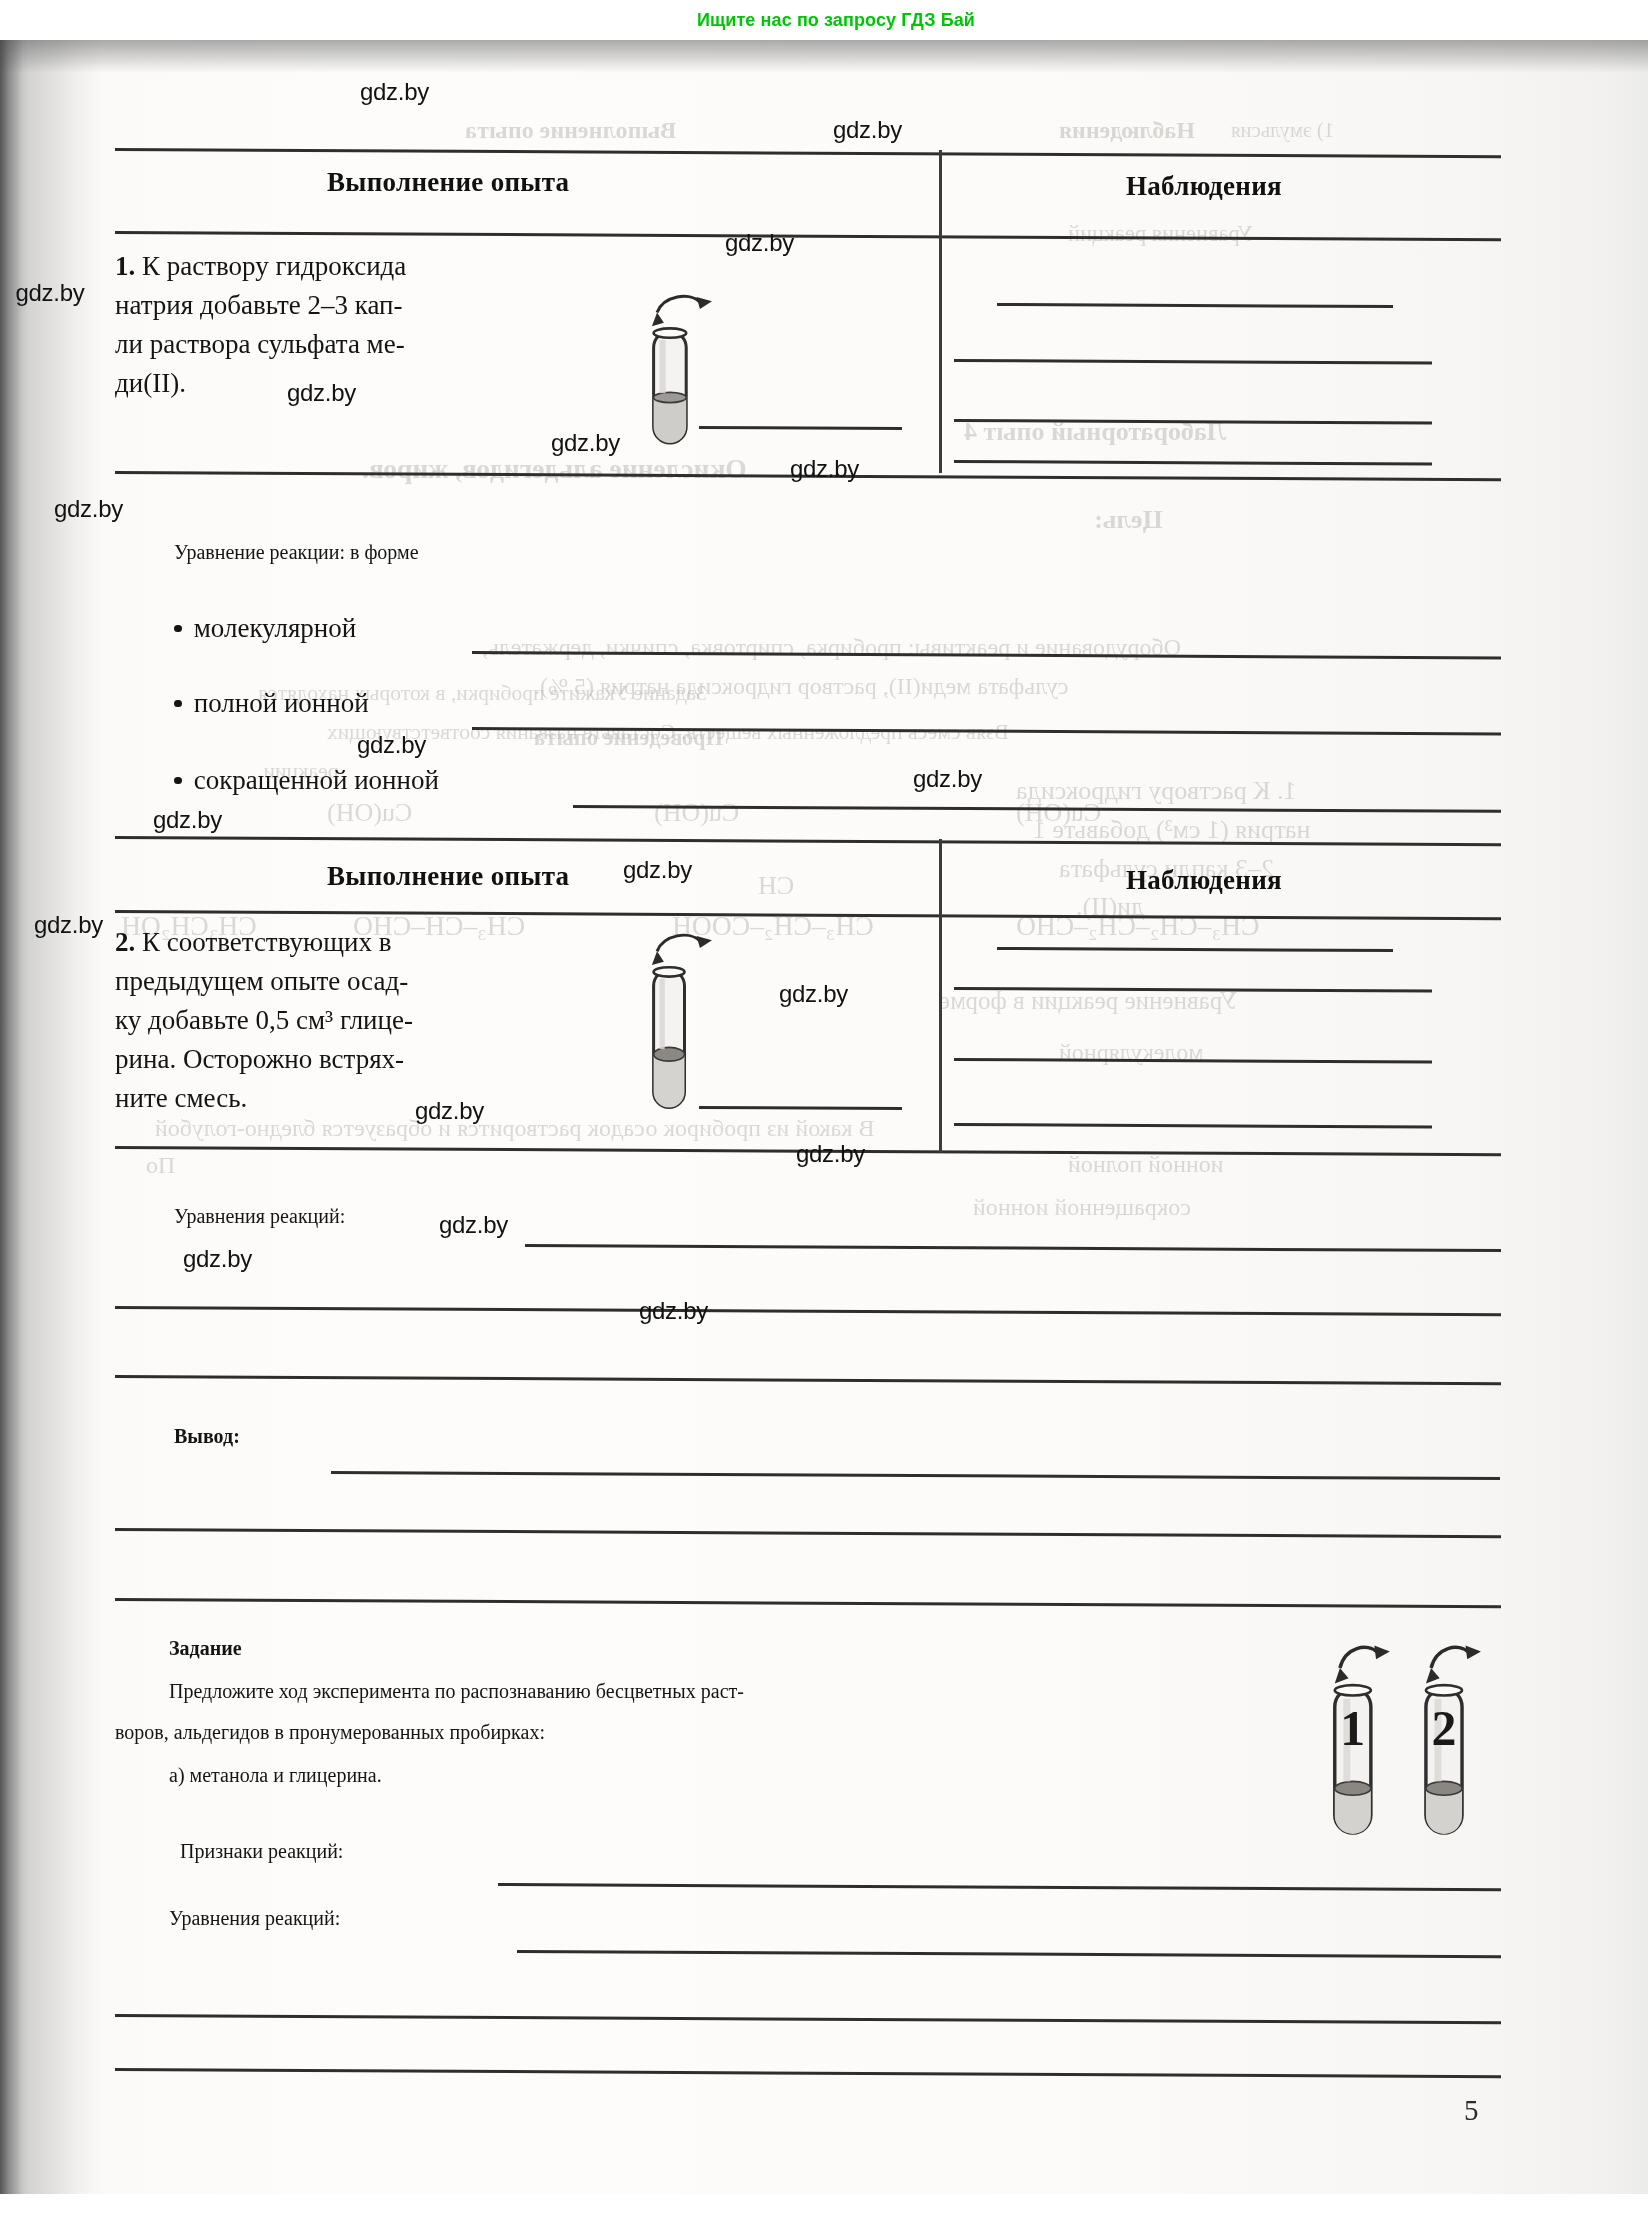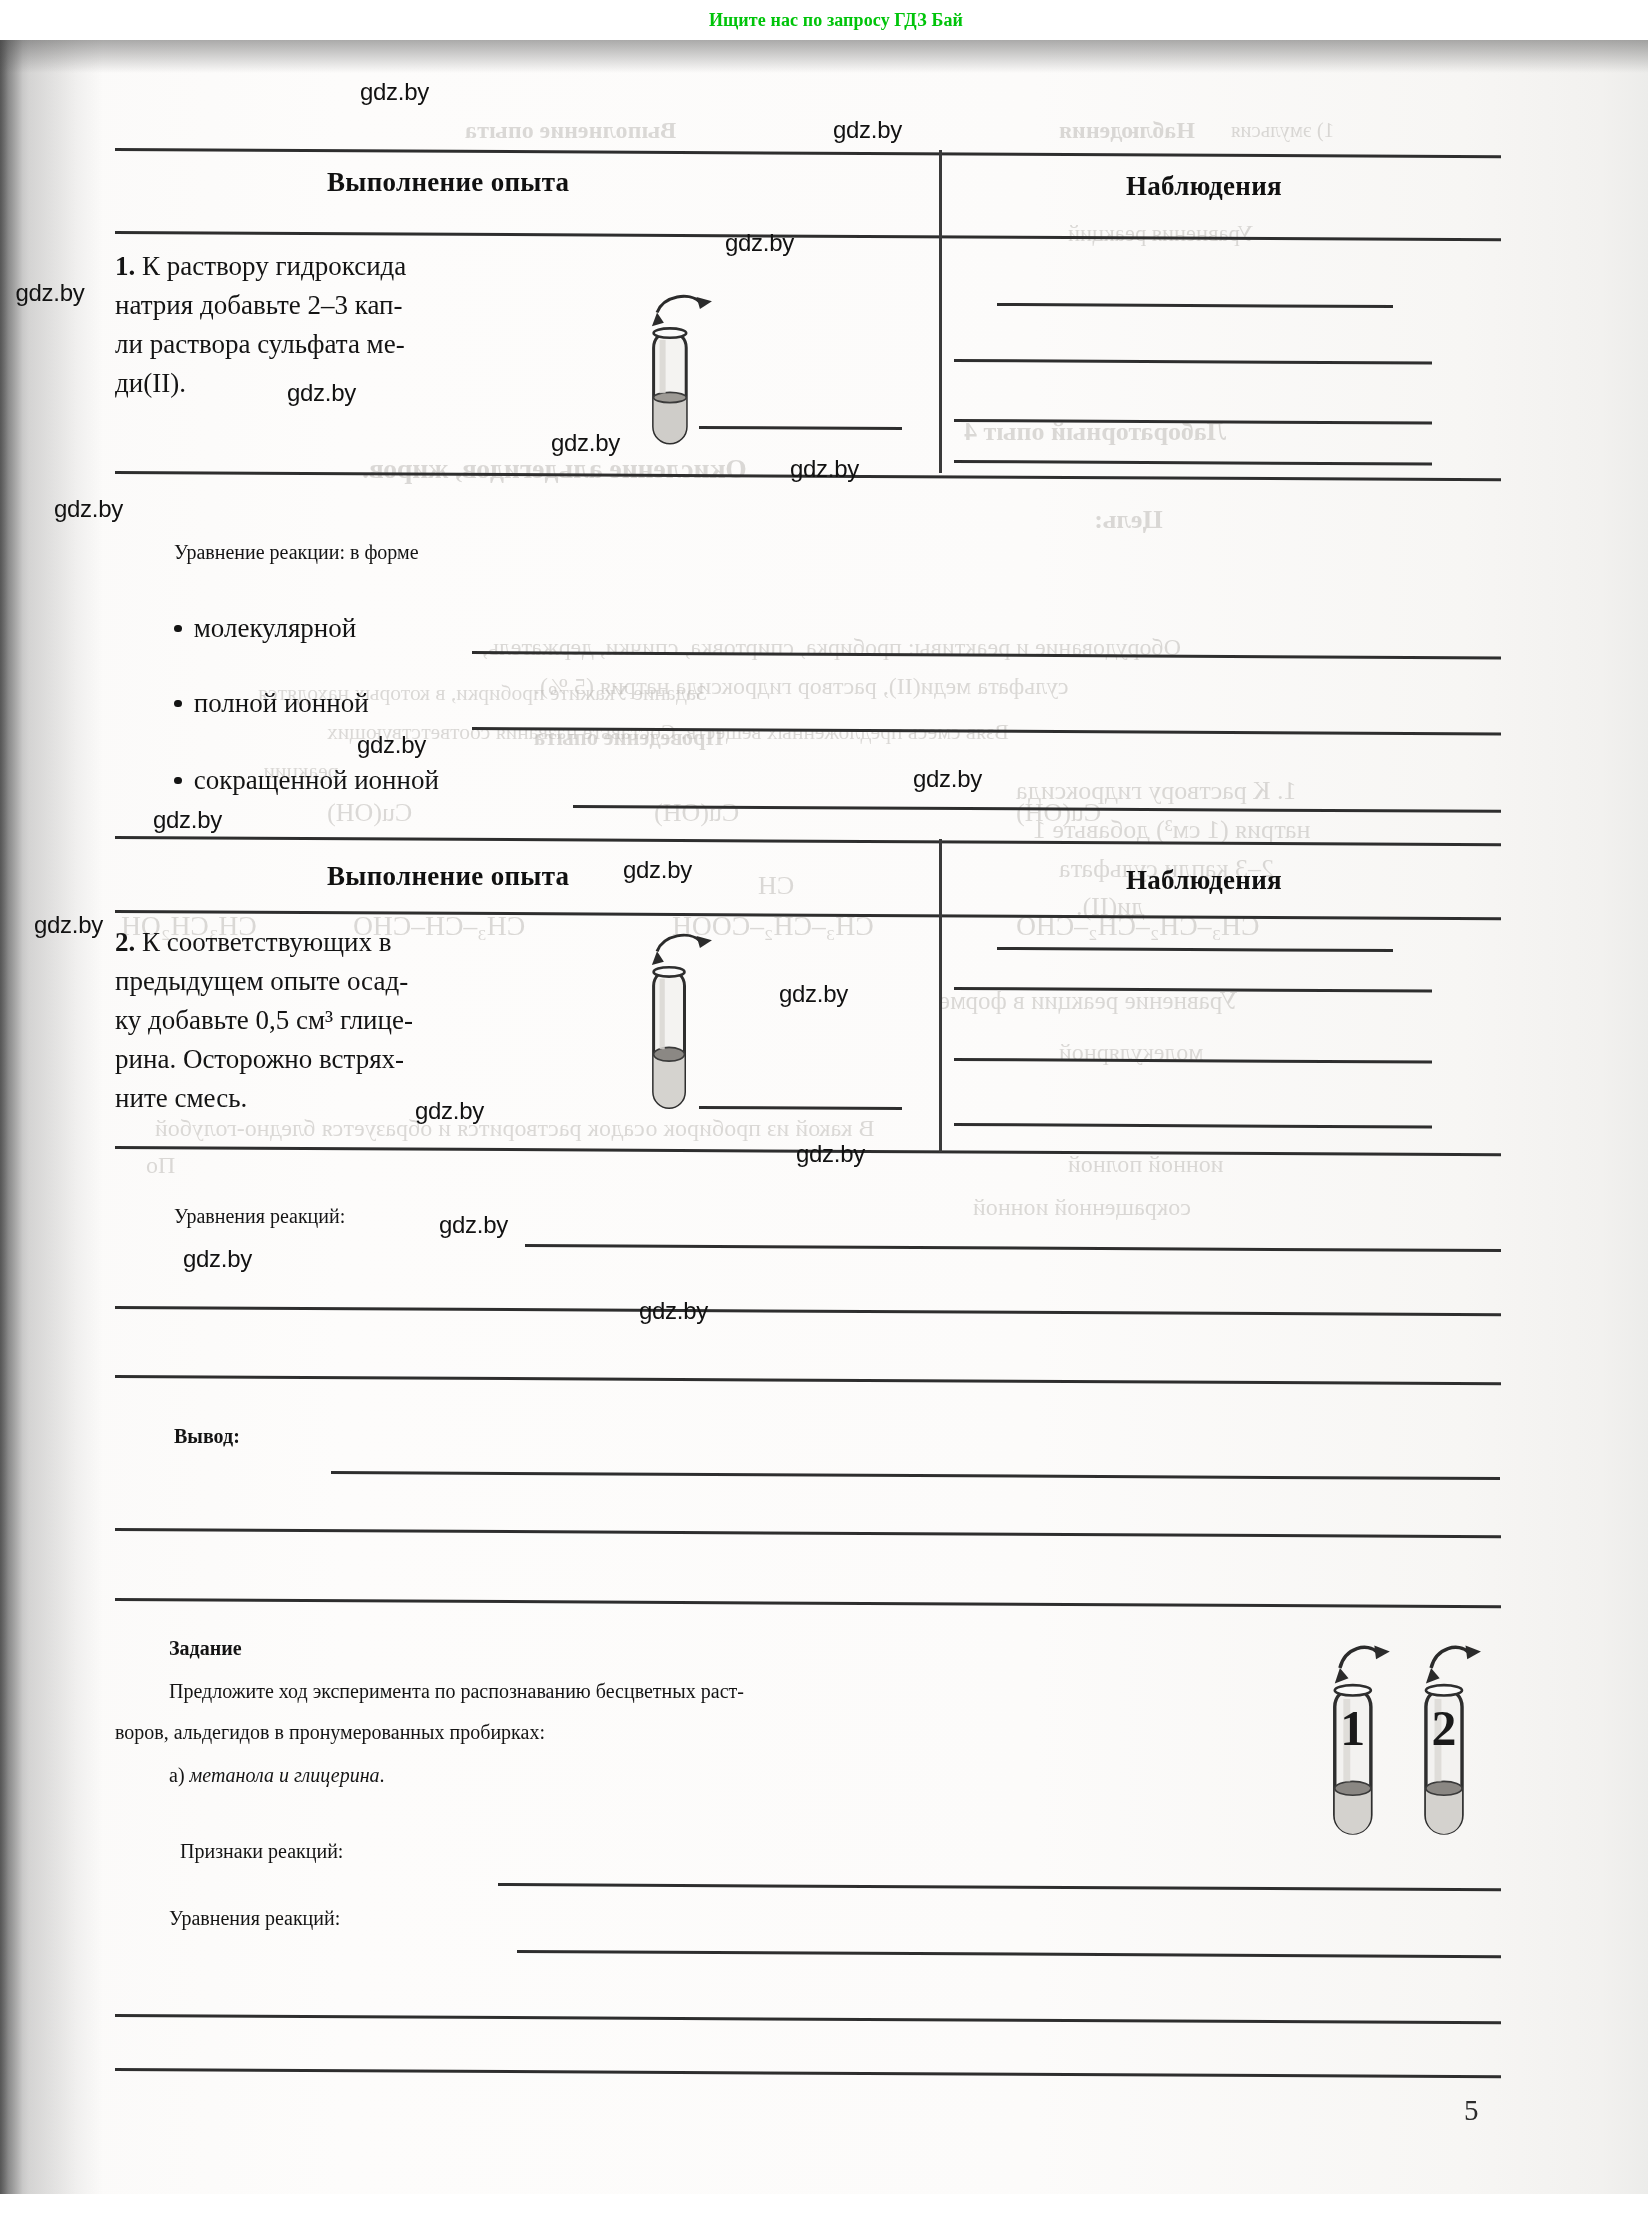--- a/index.html
+++ b/index.html
@@ -19,21 +19,21 @@
   
   .promo-bar {
     position: absolute;
     left: 0; top: 0;
     width: 1648px; height: 40px;
     background: #ffffff;
     display: flex; align-items: center; justify-content: center;
   }
   .promo-text {
     color: #00c40a;
-    font-family: Liberation Serif, serif;
+    font-family: Liberation Sans, sans-serif;
     font-weight: bold;
     font-size: 18px;
     letter-spacing: 0.1px;
     margin-left: 24px;
   }
 
   
   .footer-bar {
     position: absolute;
     left: 0; top: 2194px;
@@ -317,21 +317,21 @@
 
       <div class="lbl bold" style="left:174px; top:1385px;">Вывод:</div>
       <div class="rule med" style="left:331px; top:1431px; width:1169px; transform:rotate(0.30deg);"></div>
       <div class="rule med" style="left:115px; top:1488px; width:1386px; transform:rotate(0.30deg);"></div>
       <div class="rule med" style="left:115px; top:1558px; width:1386px; transform:rotate(0.30deg);"></div>
 
       <div class="lbl bold" style="left:169px; top:1597px;">Задание</div>
       <div class="lbl" style="left:169px; top:1640px;">Предложите ход эксперимента по распознаванию бесцветных раст-</div>
       <div class="lbl" style="left:115px; top:1681px;">воров, альдегидов в пронумерованных пробирках:</div>
       <div class="lbl" style="left:169px; top:1724px;">
-        <span>а) </span><span class="ital" style="font-style:italic;">метанола и глицерина</span><span>.</span>
+        <span>а) </span><span class="ital" style="">метанола и глицерина</span><span>.</span>
       </div>
 
       <svg class="tube" style="left:1321px; top:1597px;" width="172" height="215" viewBox="0 0 200 250">
 
         <path d="M22 36 C 28 12, 54 6, 66 18" stroke="#2b2b2b" stroke-width="4" fill="none"></path>
         <path d="M62 10 L 80 17 L 64 26 Z" fill="#2b2b2b"></path>
         <path d="M22 36 L 16 54 L 32 48 Z" fill="#2b2b2b"></path>
         <rect x="16" y="60" width="42" height="168" rx="21" fill="#f3f2f0" stroke="#2e2e2e" stroke-width="4"></rect>
         <ellipse cx="37" cy="62" rx="21" ry="6" fill="#fbfbfa" stroke="#2e2e2e" stroke-width="3"></ellipse>
         <path d="M16 176 a21 7 0 0 0 42 0 l0 32 a21 21 0 0 1 -42 0 Z" fill="#d4d2ce"></path>

